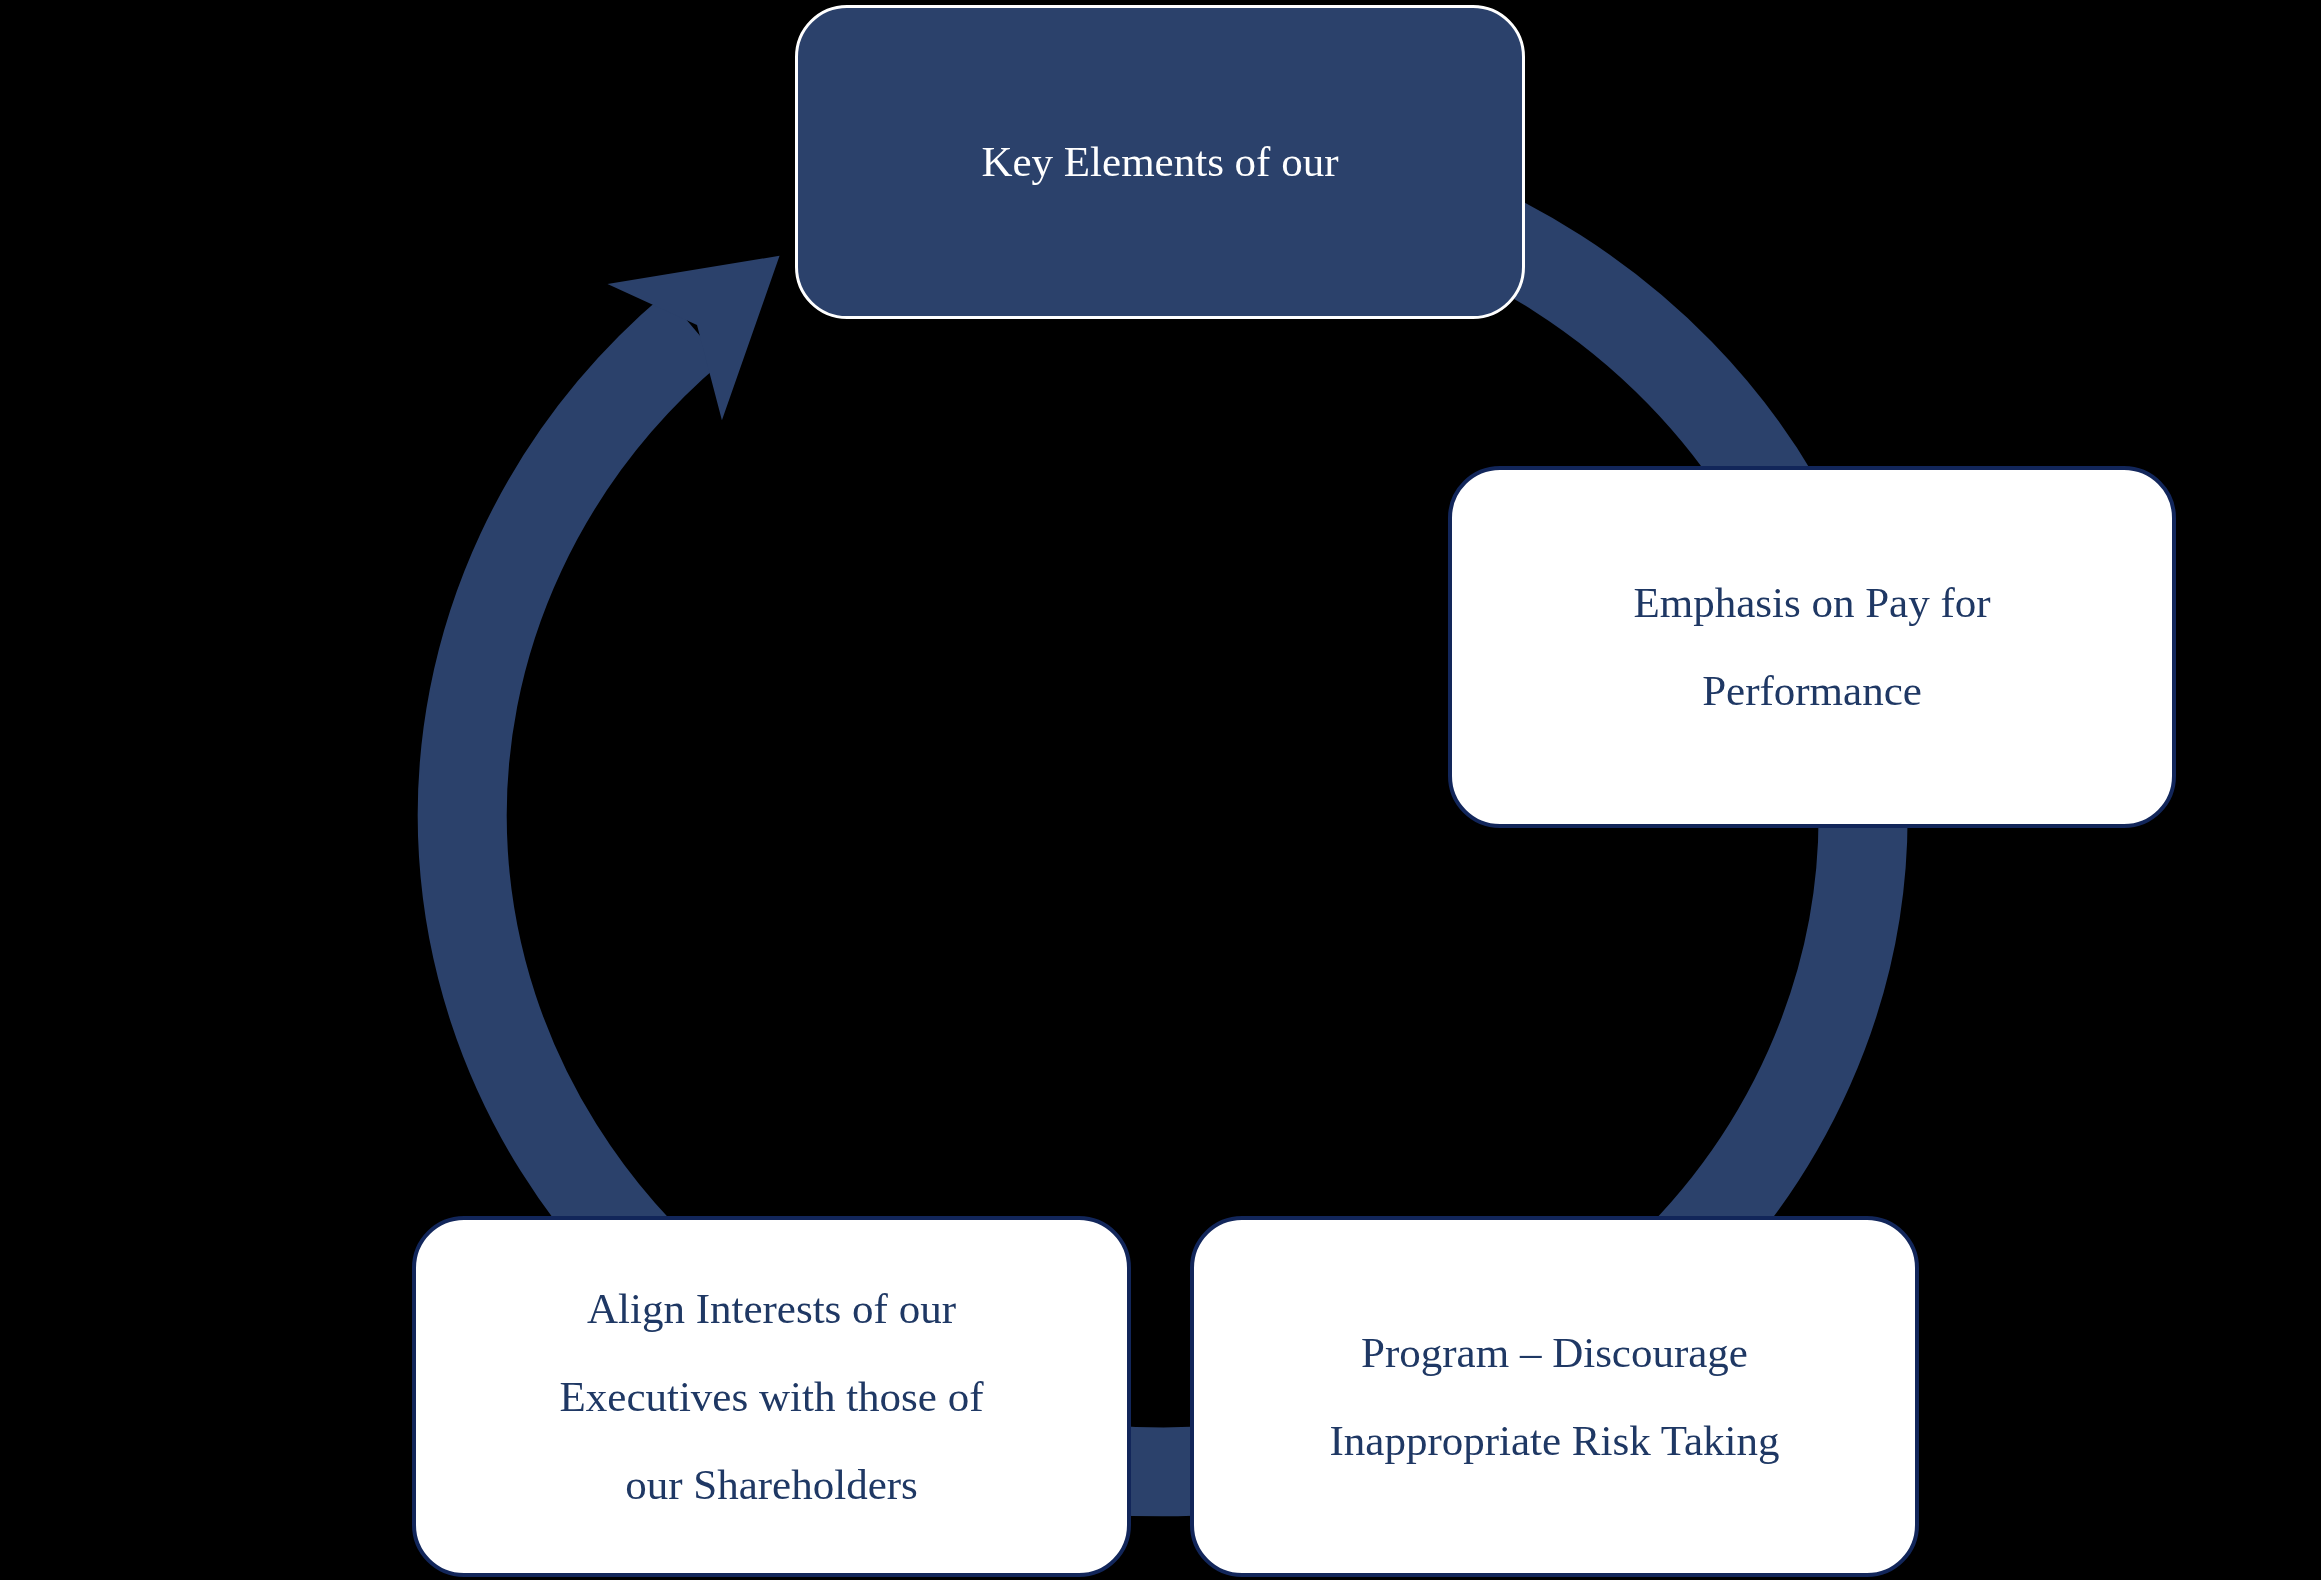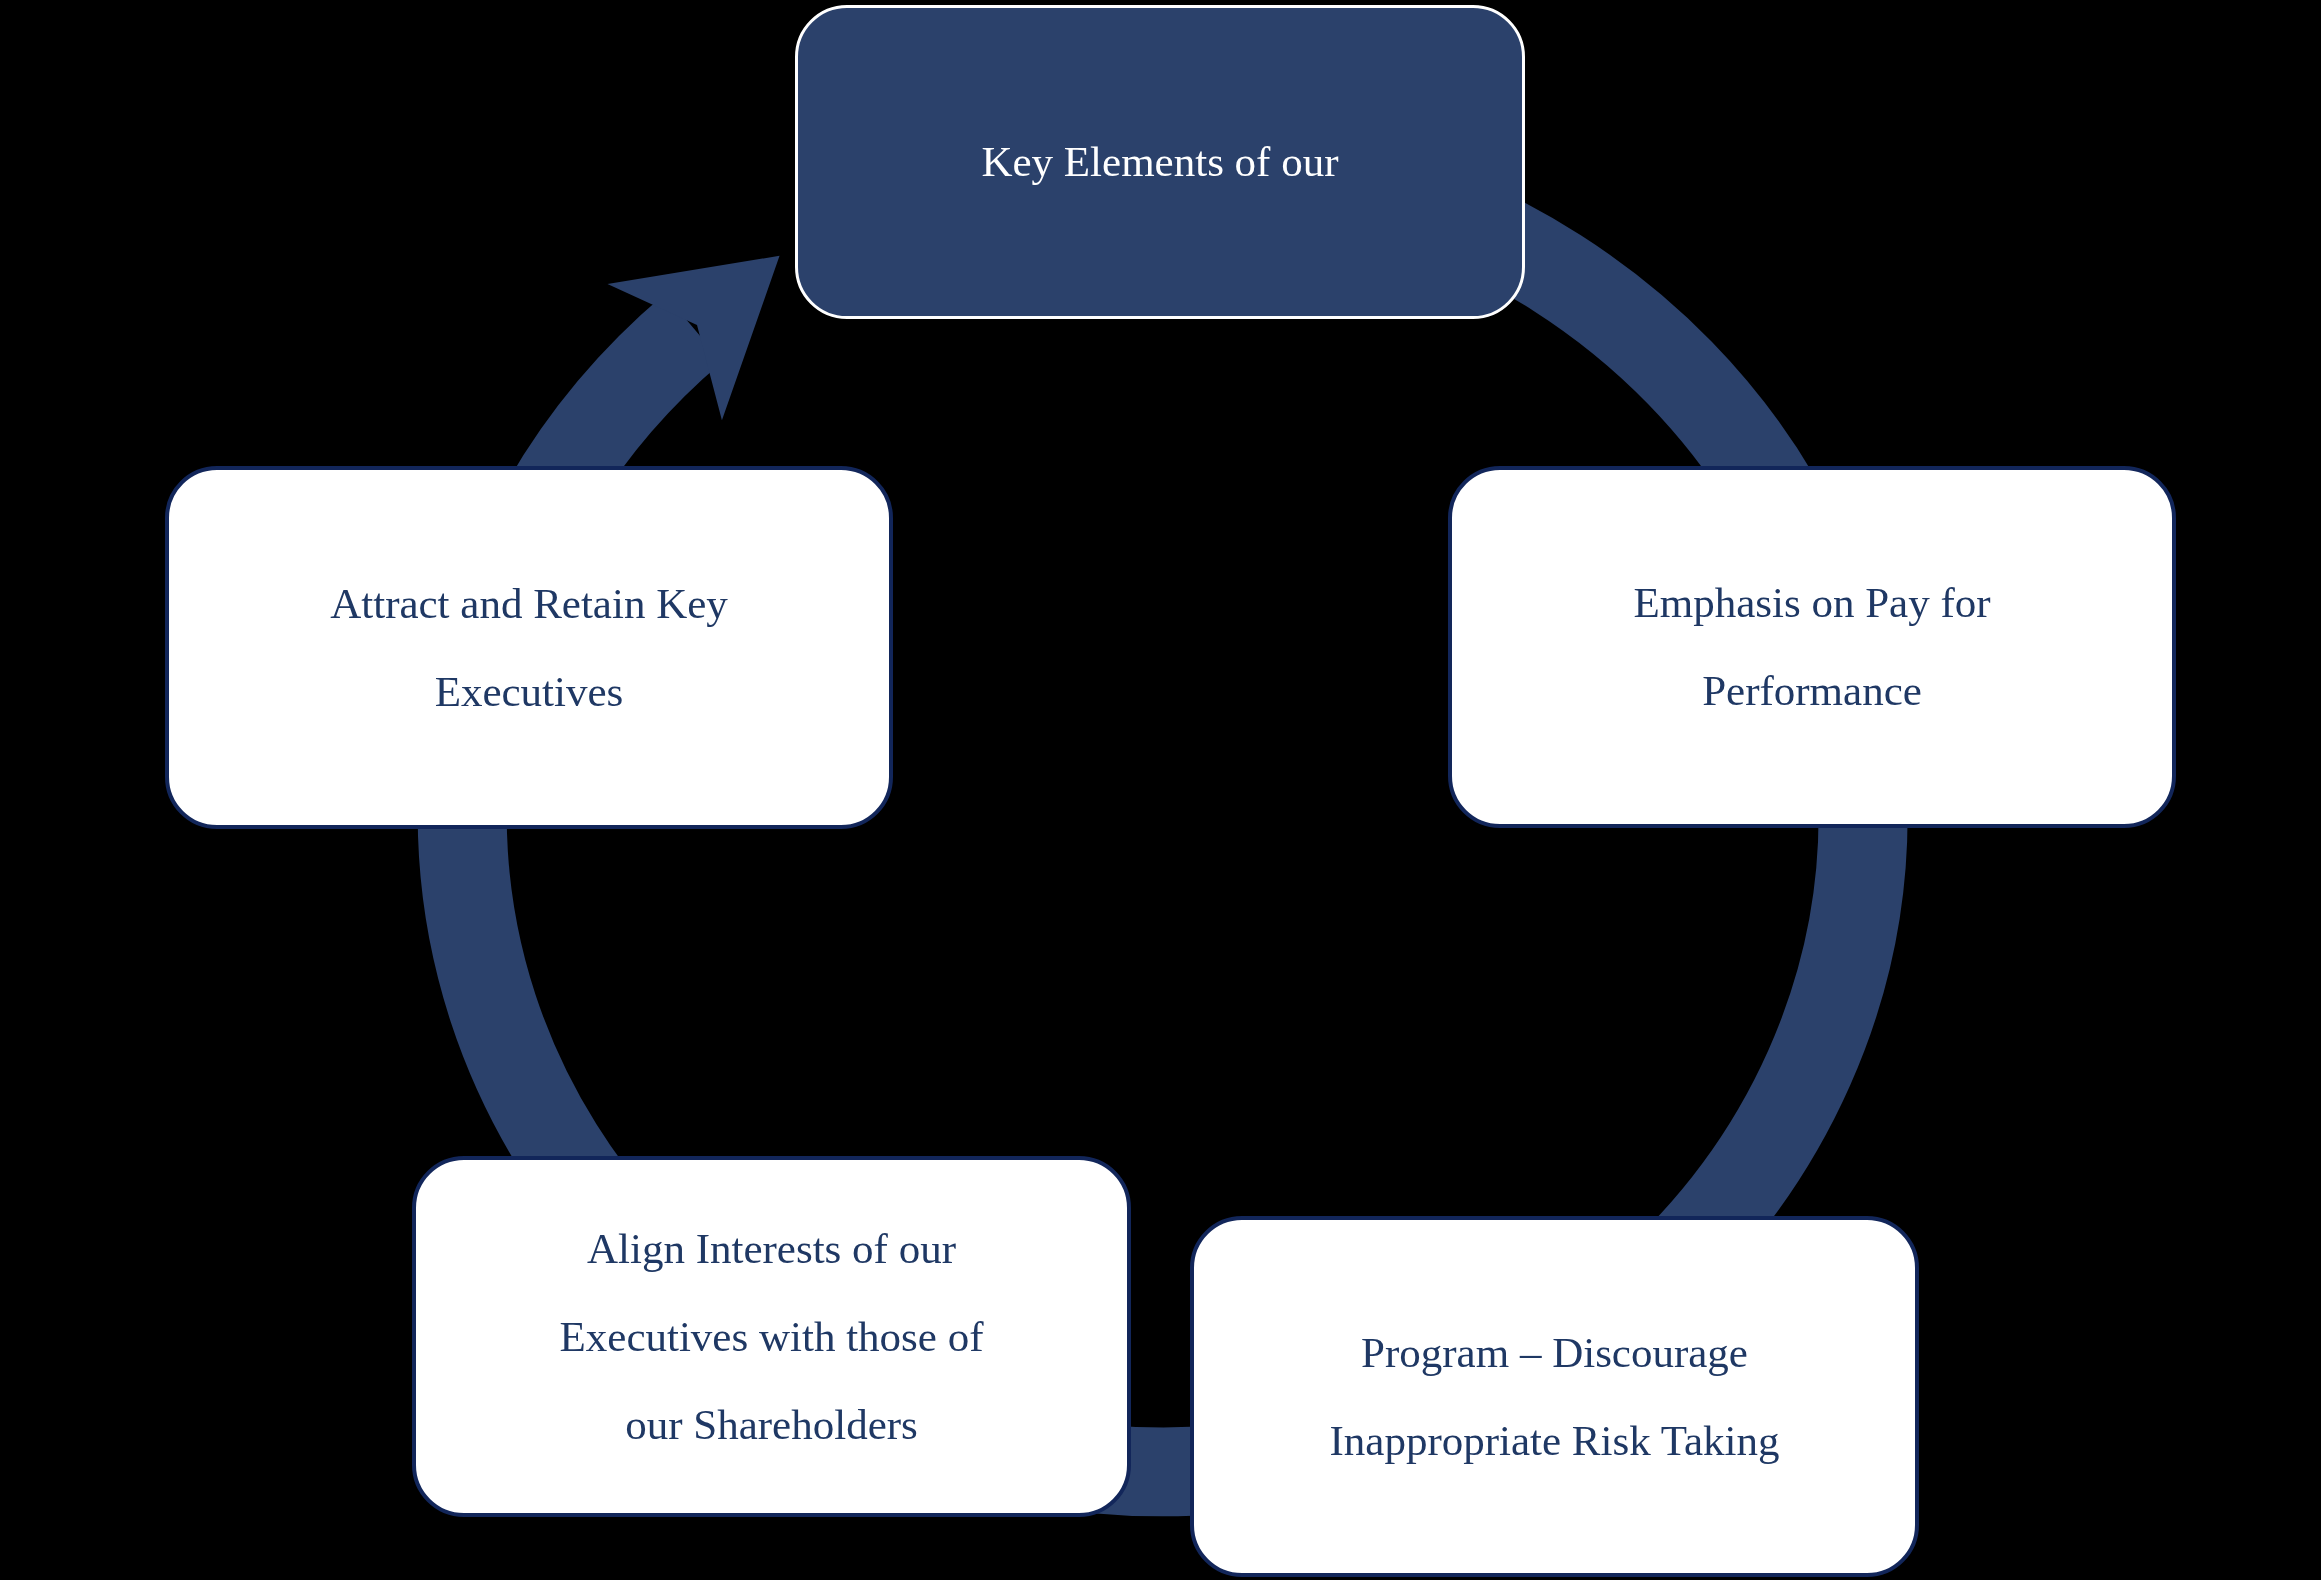--- a/index.html
+++ b/index.html
@@ -29,21 +29,21 @@
   }
   .node--light{
     background:var(--light-fill,#FFFFFF);
     border:4.7px solid var(--light-border,#12265A);
     color:var(--dark-text,#1F3864);
     line-height:88px;
   }
   #node-top{left:795px;top:4.7px;width:730px;height:314px;}
   #node-left{left:165px;top:466px;width:728px;height:363px;}
   #node-right{left:1448px;top:466px;width:728px;height:362px;text-align:right;}
-  #node-bottom-left{left:412px;top:1156px;width:719px;height:361px;}
+  #node-bottom-left{left:412px;top:1216px;width:719px;height:361px;}
   #node-bottom-right{left:1190px;top:1216px;width:729px;height:361px;}
 </style>
 </head>
 <body>
 
 <div id="canvas">
 
   <svg id="ring-svg" width="2322" height="1581" viewBox="0 0 2478 1687">
 
     <path d="M 1369.8 180.1 A 747.5 700.5 0 1 1 740 350" fill="none" style="stroke:var(--ring,#2B416B)" stroke-width="95" stroke-linecap="butt"></path>
@@ -63,19 +63,15 @@
     <span class="line">Program – Discourage</span>
     <span class="line">Inappropriate Risk Taking</span>
   </div>
 
   <div id="node-bottom-left" class="node node--light">
     <span class="line">Align Interests of our</span>
     <span class="line">Executives with those of</span>
     <span class="line">our Shareholders</span>
   </div>
 
-  <div id="node-left" class="node node--light">
-    <span class="line">Attract and Retain Key</span>
-    <span class="line">Executives</span>
-  </div>
 
 </div>
 
 
 </body></html>

